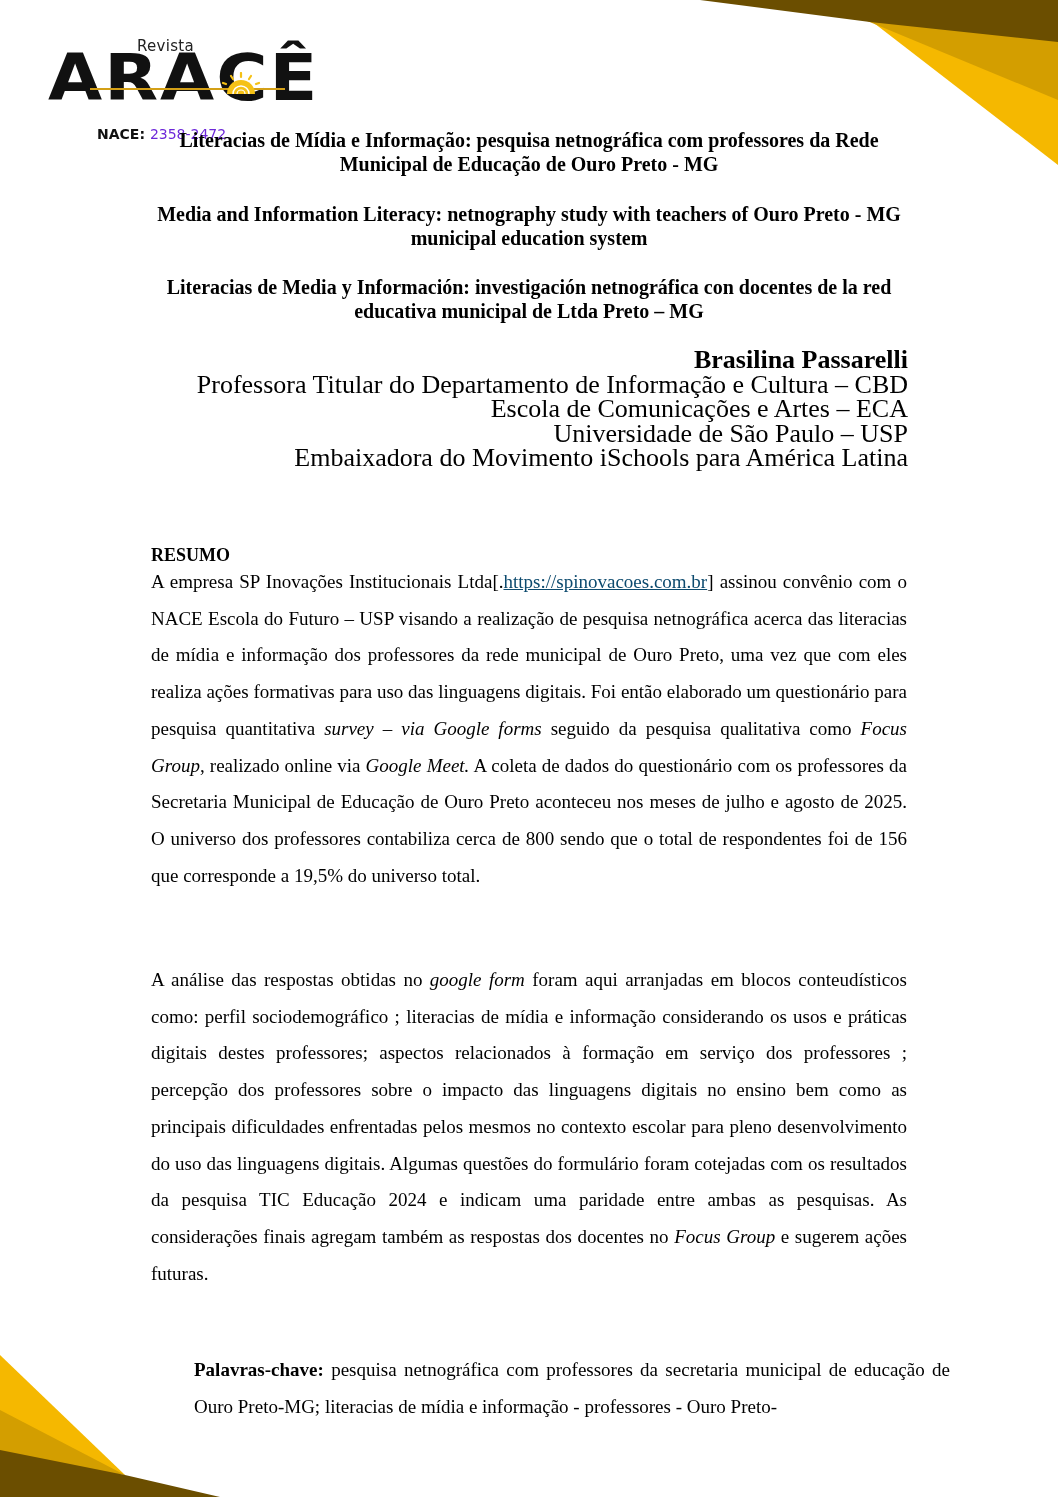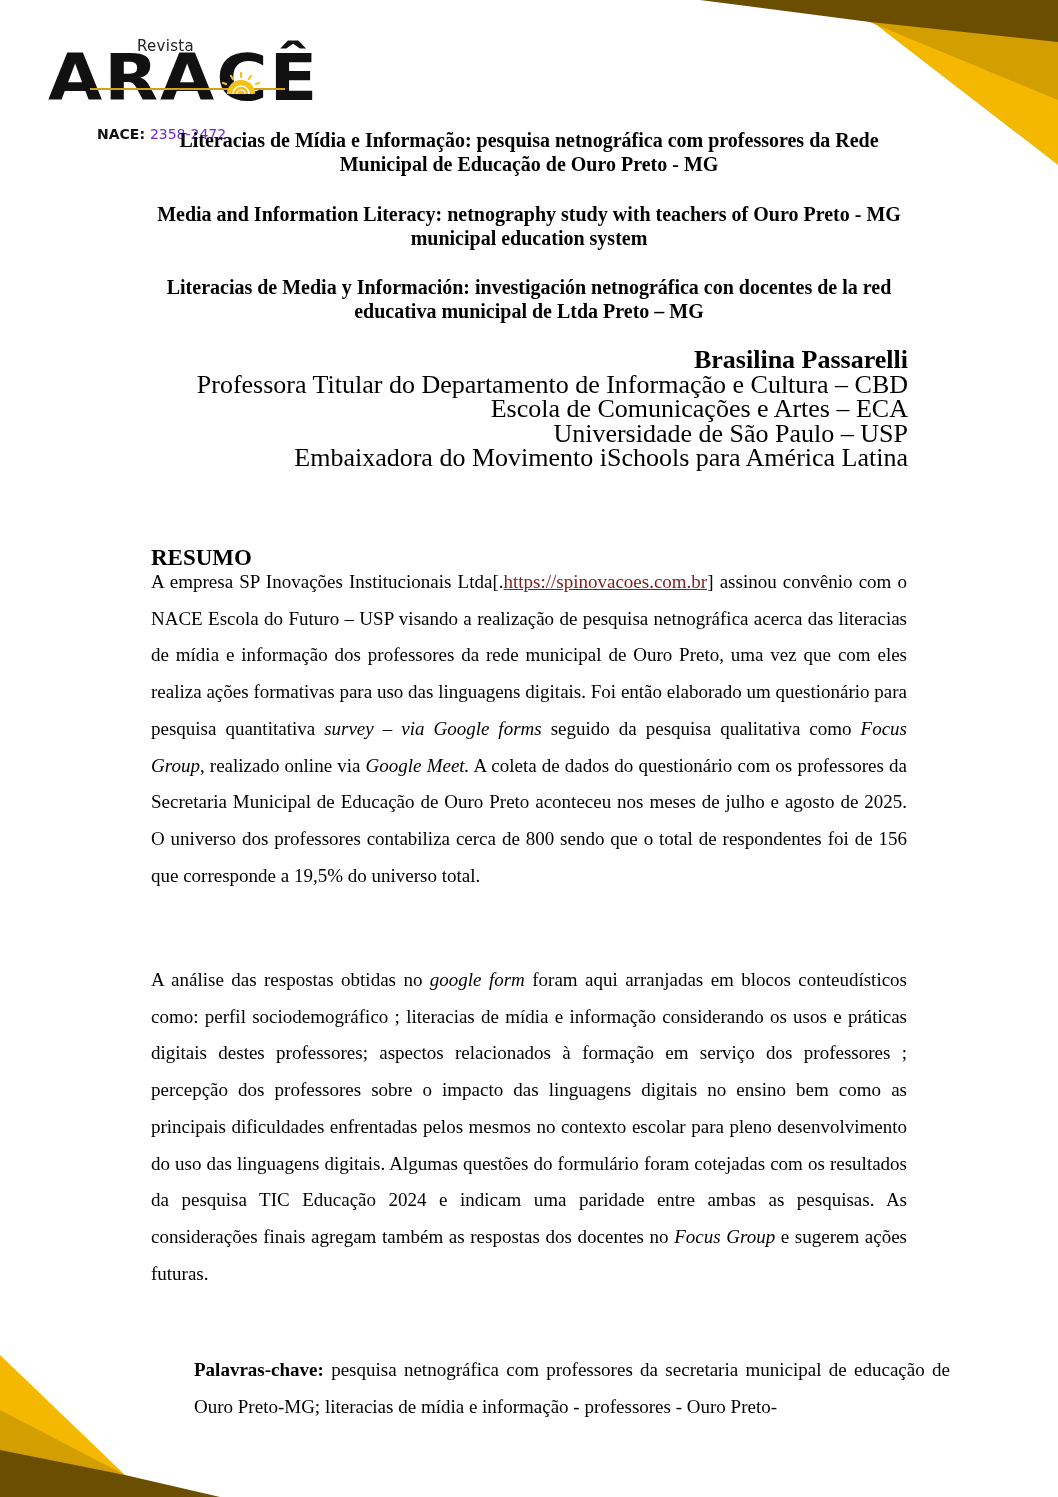--- a/index.html
+++ b/index.html
@@ -28,28 +28,28 @@
   .t1 { top: 128px; }
   .t2 { top: 202px; }
   .t3 { top: 275px; }
 
   
   .author { position: absolute; right: 150px; top: 348px; text-align: right;
             font-size: 26px; line-height: 24.5px; }
   .author .name { font-weight: bold; }
 
   
-  .resumo-head { position: absolute; left: 151px; top: 545px; font-weight: bold; font-size: 23px; }
+  .resumo-head { position: absolute; left: 151px; top: 545px; font-weight: bold; font-size: 18px; }
   .body { position: absolute; left: 151px; width: 756px; font-size: 19px; line-height: 36.7px;
           text-align: justify; }
   .p1 { top: 564px; }
   .p2 { top: 931px; margin-top: 31px; }
   .p3 { top: 1352px; margin-left: 43px; }
   .body p { margin: 0; }
-  .link { color: #7f1d1d; text-decoration: underline; }
+  .link { color: #0c4a6e; text-decoration: underline; }
   .kw { font-weight: bold; }
 </style>
 </head>
 <body>
 
 <svg class="deco" viewBox="0 0 1058 1497">
   <g>
     <polygon points="870,20 1058,80 1058,165" fill="#f5b800"></polygon>
     <polygon points="860,18 1058,40 1058,100" fill="#d39e00"></polygon>
     <polygon points="700,0 1058,0 1058,42 870,22" fill="#6b4e00"></polygon>

